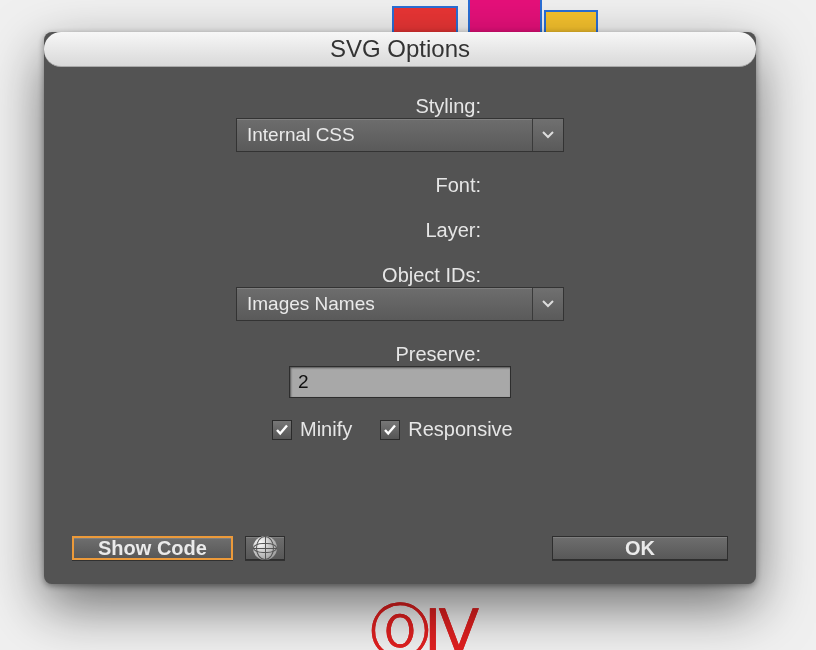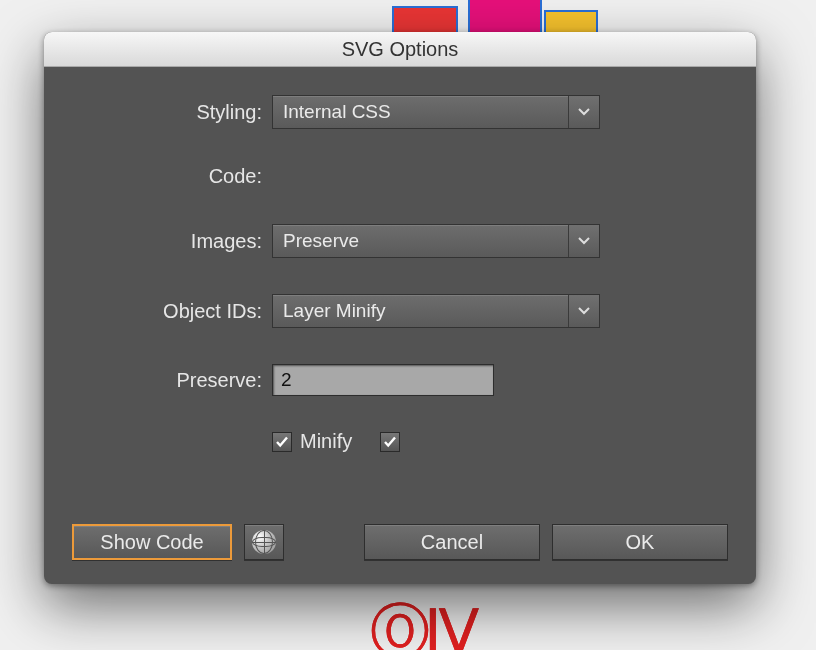--- a/index.html
+++ b/index.html
@@ -37,31 +37,33 @@
     background: #535353;
   }
 
   .titlebar {
     height: 34px;
     background: linear-gradient(#f7f7f7,#d9d9d9);
     border-bottom: 1px solid #a9a9a9;
     color: #333;
     text-align: center;
     line-height: 34px;
-    font-size: 20px;
+    font-size: 24px;
+    border-radius: 17px;
   }
 
   .body {
     padding: 28px 46px 0 46px;
   }
 
   .row {
     display: flex;
     align-items: center;
-    margin-bottom: 36px;
+    margin-bottom: 22px;
+    flex-direction: column;
   }
   .label {
     width: 172px;
     text-align: right;
     padding-right: 10px;
     color: #e6e6e6;
     font-size: 20px;
   }
 
   .select {
@@ -123,30 +125,31 @@
   .footer {
     position: absolute;
     left: 0; right: 0; bottom: 24px;
     display: flex;
     align-items: center;
     padding: 0 28px;
     gap: 12px;
   }
 
   .btn {
-    height: 36px;
+    height: 24px;
     background: linear-gradient(#6e6e6e,#585858);
     border: 1px solid #2e2e2e;
     box-shadow: inset 0 1px 0 rgba(255,255,255,.12), 0 1px 0 rgba(0,0,0,.4);
     color: #eaeaea;
     font-size: 20px;
     display: flex; align-items: center; justify-content: center;
     padding: 0 24px;
     min-width: 148px;
     box-sizing: border-box;
+    font-weight: bold;
   }
   .btn.showcode {
     border: 2px solid #ec9a3a;
     min-width: 160px;
   }
   .btn.iconbtn {
     min-width: 0;
     width: 40px;
     padding: 0;
   }
@@ -186,39 +189,31 @@
         <span>Internal CSS</span>
         <div class="arrowbtn">
           <svg viewBox="0 0 12 8">
               <path d="M1 1l5 5 5-5" fill="none" stroke="#ddd" stroke-width="2"></path>
             </svg>
         </div>
       </div>
     </div>
 
     <div class="row">
-      <div class="label">Code:</div>
-    </div>
-
-    <div class="row">
-      <div class="label">Images:</div>
-      <div class="select">
-        <span>Preserve</span>
-        <div class="arrowbtn">
-          <svg viewBox="0 0 12 8">
-              <path d="M1 1l5 5 5-5" fill="none" stroke="#ddd" stroke-width="2"></path>
-            </svg>
-        </div>
-      </div>
+      <div class="label">Font:</div>
+    </div>
+
+    <div class="row">
+      <div class="label">Layer:</div>
     </div>
 
     <div class="row">
       <div class="label">Object IDs:</div>
       <div class="select">
-        <span>Layer Minify</span>
+        <span>Images Names</span>
         <div class="arrowbtn">
           <svg viewBox="0 0 12 8">
               <path d="M1 1l5 5 5-5" fill="none" stroke="#ddd" stroke-width="2"></path>
             </svg>
         </div>
       </div>
     </div>
 
     <div class="row">
       <div class="label">Preserve:</div>
@@ -233,35 +228,33 @@
             </svg>
         </span>
         <span>Minify</span>
       </label>
       <label class="check">
         <span class="checkbox">
           <svg viewBox="0 0 14 14">
               <path d="M2 7l3.2 3.5L12 2.5" fill="none" stroke="#fff" stroke-width="2.4"></path>
             </svg>
         </span>
+        <span>Responsive</span>
       </label>
     </div>
   </div>
 
   <div class="footer">
     <div class="btn showcode">
       <span>Show Code</span>
     </div>
     <div class="btn iconbtn">
       <span class="globe">
         <span class="eq"></span>
           <span class="mer"></span>
       </span>
     </div>
     <div class="spacer"></div>
-    <div class="btn cancel">
-      <span>Cancel</span>
-    </div>
     <div class="btn ok">
       <span>OK</span>
     </div>
   </div>
 </div>
 
 </body></html>

